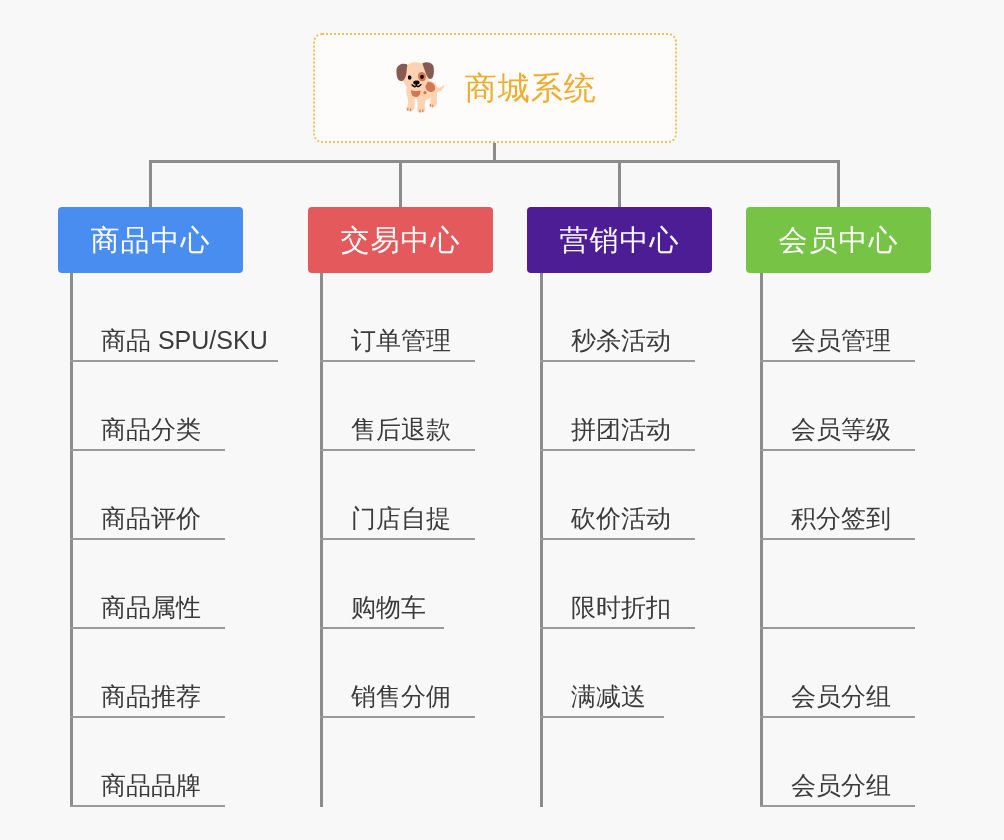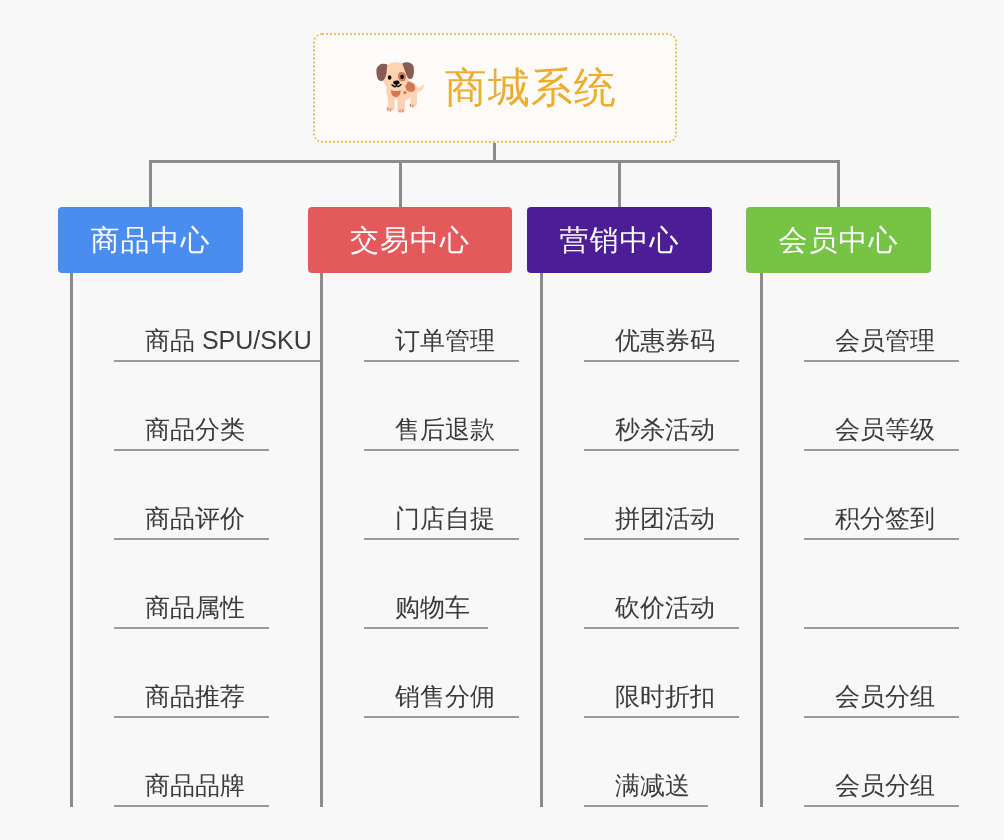--- a/index.html
+++ b/index.html
@@ -36,21 +36,21 @@
     justify-content: center;
     gap: 14px;
   }
   #root-node .root-emoji {
     font-size: 46px;
     line-height: 1;
     display: block;
     margin-top: -2px;
   }
   #root-node .root-title {
-    font-size: 42px;
+    font-size: 32px;
     color: #edad30;
     letter-spacing: 1px;
     line-height: 1;
     white-space: nowrap;
   }
 
   
   .conn {
     position: absolute;
     background: #8c8c8c;
@@ -104,21 +104,20 @@
     top: 0;
     width: 3px;
     background: #8c8c8c;
   }
   .leaf-item {
     position: relative;
     height: 89px;
     display: flex;
     align-items: flex-end;
     box-sizing: border-box;
-    margin-left: 44px;
   }
   .leaf-item .leaf-underline {
     position: absolute;
     left: 0;
     bottom: 0;
     height: 2px;
     background: #9a9a9a;
   }
   .leaf-item .leaf-label {
     font-size: 25px;
@@ -171,21 +170,21 @@
         </div>
         <div class="leaf-item">
           <div class="leaf-underline" style="width: 155px;"></div>
           <span class="leaf-label">商品推荐</span>
         </div>
         <div class="leaf-item">
           <div class="leaf-underline" style="width: 155px;"></div>
           <span class="leaf-label">商品品牌</span>
         </div>
       </div>
-      <div class="cat-box" style="left: 308px; width: 204px; background: rgb(228, 89, 91);">
+      <div class="cat-box" style="left: 308px; width: 185px; background: rgb(228, 89, 91);">
         <span class="cat-label">交易中心</span>
       </div>
       <div class="leaf-col" style="left: 320px; width: 155px;">
         <div class="col-stem" style="background: rgb(140, 140, 140); height: 534px;"></div>
         <div class="leaf-item">
           <div class="leaf-underline" style="width: 155px;"></div>
           <span class="leaf-label">订单管理</span>
         </div>
         <div class="leaf-item">
           <div class="leaf-underline" style="width: 155px;"></div>
@@ -204,24 +203,20 @@
           <span class="leaf-label">销售分佣</span>
         </div>
       </div>
       <div class="cat-box" style="left: 527px; width: 185px; background: #4c1d95;">
         <span class="cat-label">营销中心</span>
       </div>
       <div class="leaf-col" style="left: 540px; width: 155px;">
         <div class="col-stem" style="background: rgb(140, 140, 140); height: 534px;"></div>
         <div class="leaf-item">
           <div class="leaf-underline" style="width: 155px;"></div>
-          <span class="leaf-label">优惠券码</span>
-        </div>
-        <div class="leaf-item">
-          <div class="leaf-underline" style="width: 155px;"></div>
           <span class="leaf-label">秒杀活动</span>
         </div>
         <div class="leaf-item">
           <div class="leaf-underline" style="width: 155px;"></div>
           <span class="leaf-label">拼团活动</span>
         </div>
         <div class="leaf-item">
           <div class="leaf-underline" style="width: 155px;"></div>
           <span class="leaf-label">砍价活动</span>
         </div>

